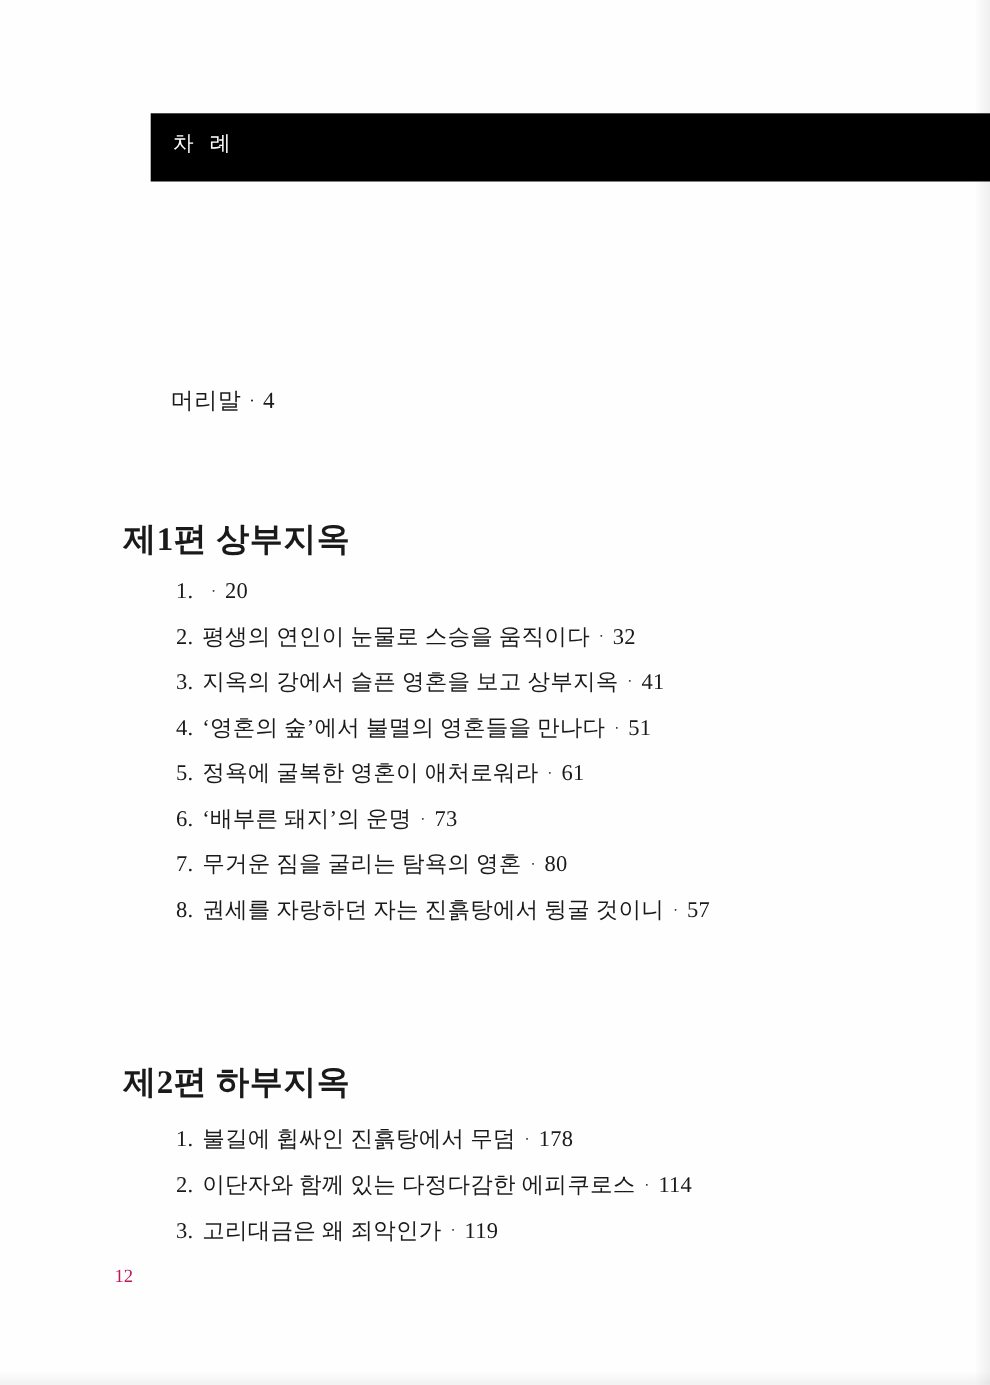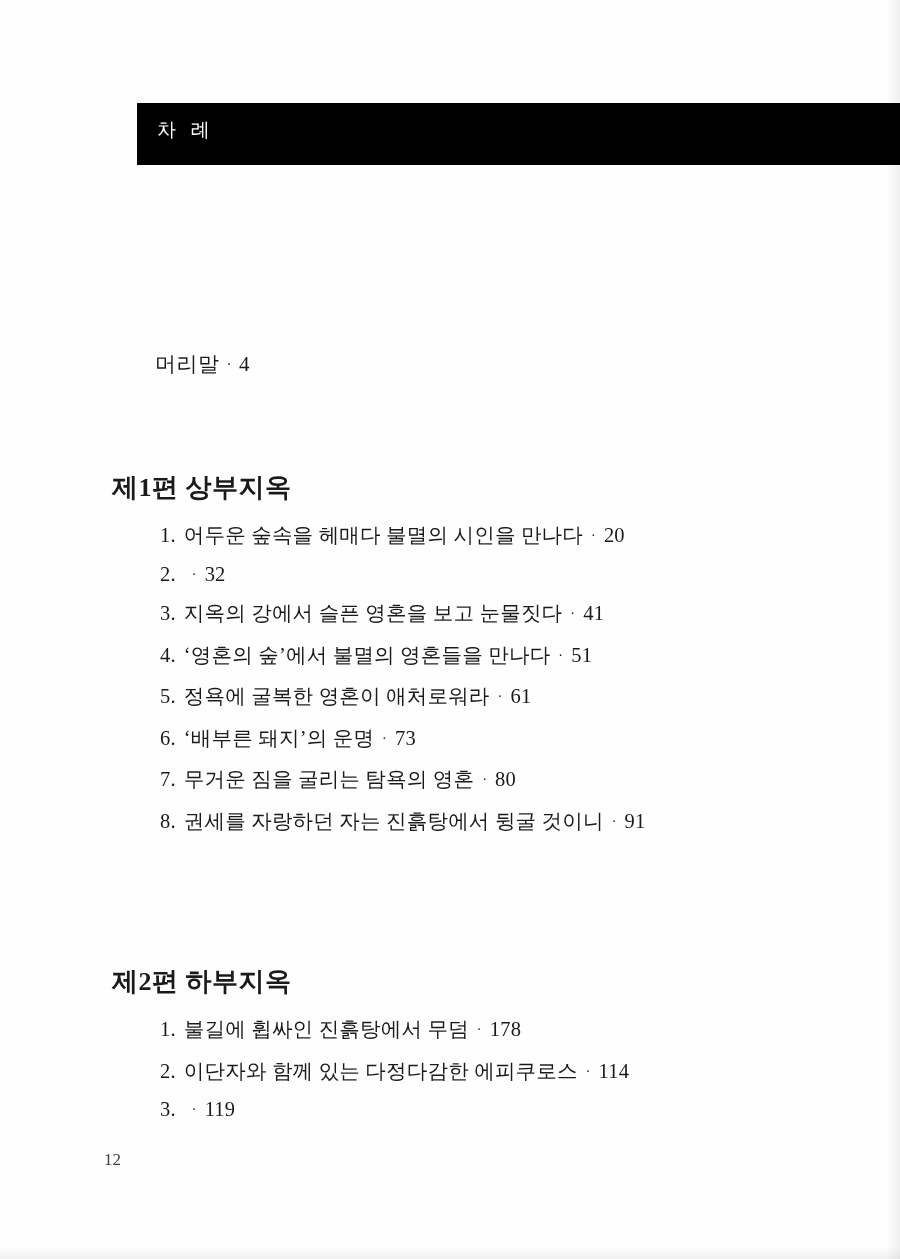--- a/index.html
+++ b/index.html
@@ -54,21 +54,21 @@
   }
   
   .part {
     position: absolute;
     left: 112px;
     width: 760px;
   }
   .part-1 { top: 470px; }
   .part-2 { top: 964px; }
   .part-title {
-    font-size: 26px;
+    font-size: 30px;
     font-weight: bold;
     letter-spacing: 0.5px;
     margin-bottom: 16px;
   }
   .toc-list {
     list-style: none;
     margin: 0;
     padding: 0;
   }
   .toc-item {
@@ -90,21 +90,21 @@
     top: -2px;
   }
   .toc-page {
   }
   
   .folio {
     position: absolute;
     left: 104px;
     top: 1150px;
     font-size: 17px;
-    color: #404040;
+    color: #be185d;
   }
   
   .edge-shadow {
     position: absolute;
     right: 0;
     top: 0;
     width: 14px;
     height: 1259px;
     background: linear-gradient(to right, rgba(0,0,0,0), rgba(0,0,0,0.06));
     pointer-events: none;
@@ -130,32 +130,32 @@
 
   <div class="preface">
     <span>머리말</span><span class="dot">·</span><span>4</span>
   </div>
 
   <div class="part part-1">
     <div class="part-title">제1편 상부지옥</div>
     <ul class="toc-list">
       <li class="toc-item">
         <span class="toc-num">1.</span>
-        <span class="toc-label">어두운 숲속을 헤매다 불멸의 시인을 만나다</span>
         <span class="toc-sep">·</span>
         <span class="toc-page">20</span>
       </li>
       <li class="toc-item">
         <span class="toc-num">2.</span>
+        <span class="toc-label">평생의 연인이 눈물로 스승을 움직이다</span>
         <span class="toc-sep">·</span>
         <span class="toc-page">32</span>
       </li>
       <li class="toc-item">
         <span class="toc-num">3.</span>
-        <span class="toc-label">지옥의 강에서 슬픈 영혼을 보고 눈물짓다</span>
+        <span class="toc-label">지옥의 강에서 슬픈 영혼을 보고 상부지옥</span>
         <span class="toc-sep">·</span>
         <span class="toc-page">41</span>
       </li>
       <li class="toc-item">
         <span class="toc-num">4.</span>
         <span class="toc-label">‘영혼의 숲’에서 불멸의 영혼들을 만나다</span>
         <span class="toc-sep">·</span>
         <span class="toc-page">51</span>
       </li>
       <li class="toc-item">
@@ -173,21 +173,21 @@
       <li class="toc-item">
         <span class="toc-num">7.</span>
         <span class="toc-label">무거운 짐을 굴리는 탐욕의 영혼</span>
         <span class="toc-sep">·</span>
         <span class="toc-page">80</span>
       </li>
       <li class="toc-item">
         <span class="toc-num">8.</span>
         <span class="toc-label">권세를 자랑하던 자는 진흙탕에서 뒹굴 것이니</span>
         <span class="toc-sep">·</span>
-        <span class="toc-page">91</span>
+        <span class="toc-page">57</span>
       </li>
     </ul>
   </div>
 
   <div class="part part-2">
     <div class="part-title">제2편 하부지옥</div>
     <ul class="toc-list">
       <li class="toc-item">
         <span class="toc-num">1.</span>
         <span class="toc-label">불길에 휩싸인 진흙탕에서 무덤</span>
@@ -195,20 +195,21 @@
         <span class="toc-page">178</span>
       </li>
       <li class="toc-item">
         <span class="toc-num">2.</span>
         <span class="toc-label">이단자와 함께 있는 다정다감한 에피쿠로스</span>
         <span class="toc-sep">·</span>
         <span class="toc-page">114</span>
       </li>
       <li class="toc-item">
         <span class="toc-num">3.</span>
+        <span class="toc-label">고리대금은 왜 죄악인가</span>
         <span class="toc-sep">·</span>
         <span class="toc-page">119</span>
       </li>
     </ul>
   </div>
 
   <div class="folio">12</div>
 
   <div class="edge-shadow"></div>
   <div class="bottom-shadow"></div>

